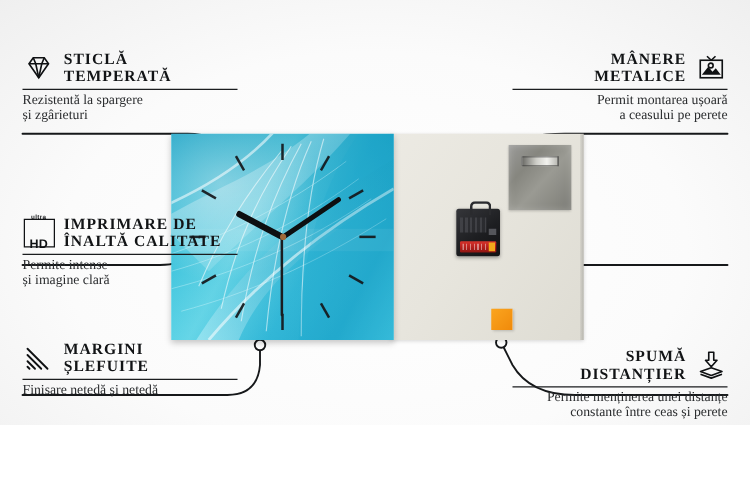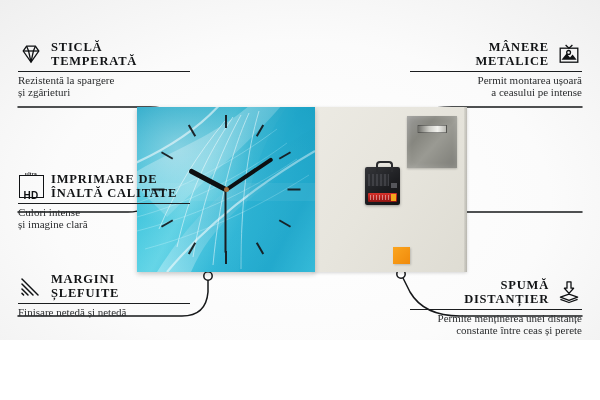--- a/index.html
+++ b/index.html
@@ -399,21 +399,21 @@
           <span class="h">HD</span>
         </div>
       </div>
       <div class="cal-title">
         <div>IMPRIMARE DE</div>
         <div>ÎNALTĂ CALITATE</div>
       </div>
     </div>
     <div class="rule"></div>
     <div class="cal-sub">
-      <div>Culori intense</div>
+      <div>Permite intense</div>
       <div>și imagine clară</div>
     </div>
   </div>
 
   <div class="callout left" style="left:18px; top:272px;">
     <div class="head-row">
       <div class="cal-icon">
         <svg viewBox="0 0 24 24" width="24" height="24" fill="none" stroke="#0f1113" stroke-width="1.5" stroke-linecap="round">
           <path d="M3,5 L19,21"></path>
           <path d="M3,10 L14,21"></path>
@@ -443,21 +443,21 @@
         </svg>
       </div>
       <div class="cal-title">
         <div>MÂNERE</div>
         <div>METALICE</div>
       </div>
     </div>
     <div class="rule"></div>
     <div class="cal-sub">
       <div>Permit montarea ușoară</div>
-      <div>a ceasului pe intense</div>
+      <div>a ceasului pe perete</div>
     </div>
   </div>
 
 
   <div class="callout right" style="left:410px; top:278px;">
     <div class="head-row">
       <div class="cal-icon">
         <svg viewBox="0 0 24 24" width="24" height="24" fill="none" stroke="#0f1113" stroke-width="1.3" stroke-linejoin="round">
           <path d="M10,1.8 L14,1.8 L14,8.2 L16.6,8.2 L12,13.4 L7.4,8.2 L10,8.2 Z"></path>
           <path d="M12,14.2 L20.6,17.2 L12,20.4 L3.4,17.2 Z"></path>

